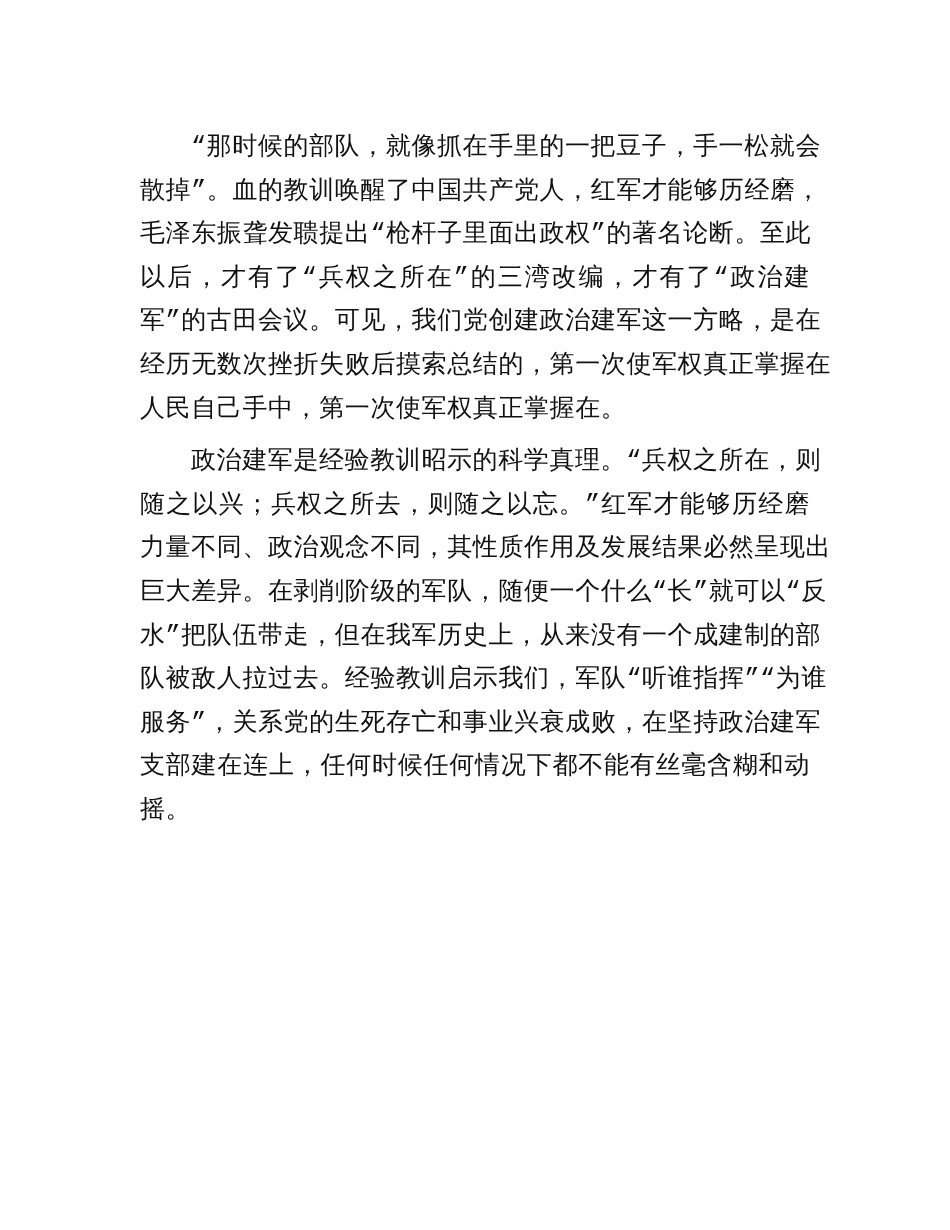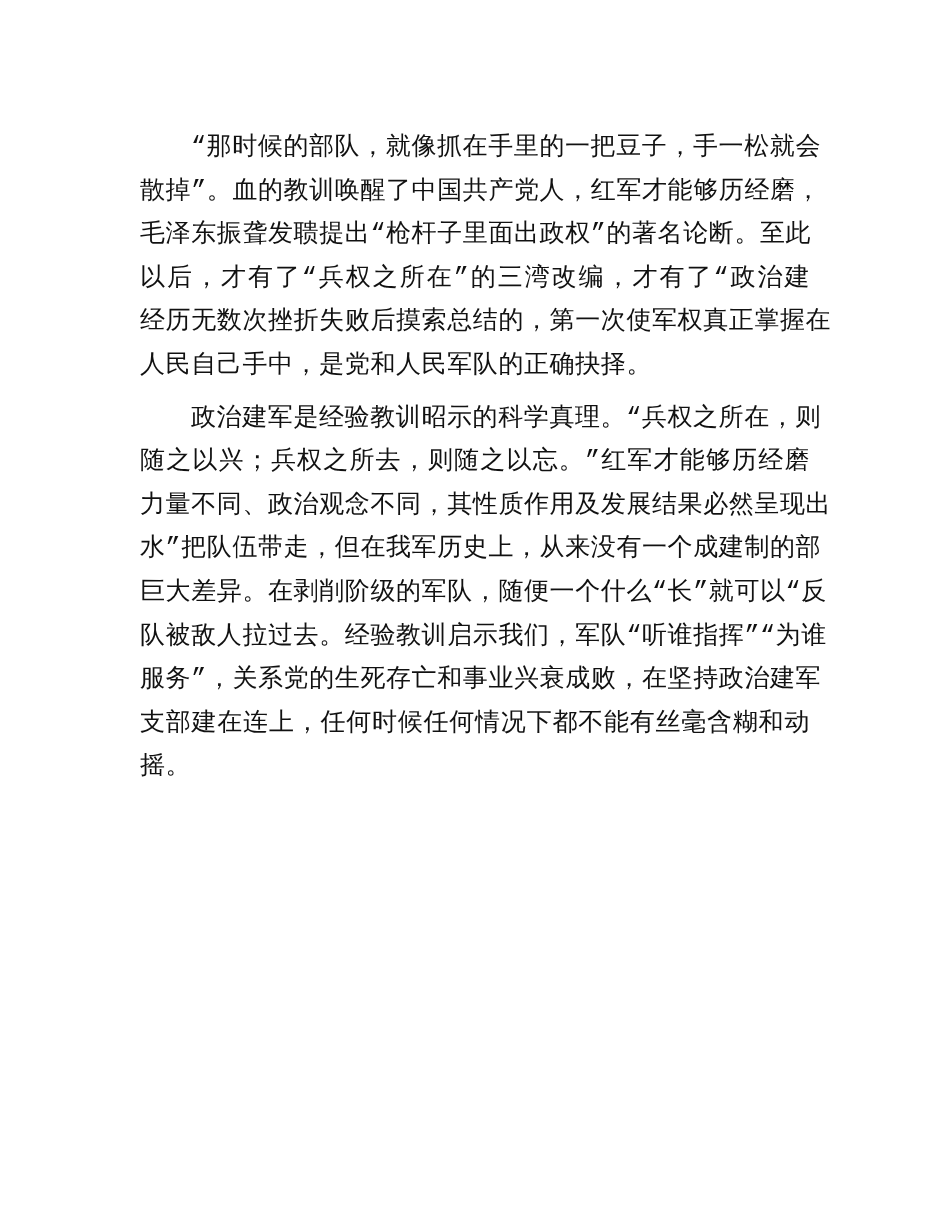--- a/index.html
+++ b/index.html
@@ -44,30 +44,31 @@
 </head>
 <body>
 
 <div class="page">
 
   <p class="para">
     <span class="line">“那时候的部队，就像抓在手里的一把豆子，手一松就会</span>
     <span class="line" style="text-indent:0">散掉”。血的教训唤醒了中国共产党人，红军才能够历经磨，</span>
     <span class="line" style="text-indent:0">毛泽东振聋发聩提出“枪杆子里面出政权”的著名论断。至此</span>
     <span class="line" style="text-indent:0">以后，才有了“兵权之所在”的三湾改编，才有了“政治建</span>
+    <span class="line" style="text-indent:0">军”的古田会议。可见，我们党创建政治建军这一方略，是在</span>
     <span class="line" style="text-indent:0">经历无数次挫折失败后摸索总结的，第一次使军权真正掌握在</span>
-    <span class="line last" style="text-indent:0">人民自己手中，是党和人民军队的正确抉择。</span>
+    <span class="line last" style="text-indent:0">人民自己手中，第一次使军权真正掌握在。</span>
   </p>
 
   <p class="para">
     <span class="line">政治建军是经验教训昭示的科学真理。“兵权之所在，则</span>
     <span class="line" style="text-indent:0">随之以兴；兵权之所去，则随之以忘。”红军才能够历经磨</span>
     <span class="line" style="text-indent:0">力量不同、政治观念不同，其性质作用及发展结果必然呈现出</span>
+    <span class="line" style="text-indent:0">巨大差异。在剥削阶级的军队，随便一个什么“长”就可以“反</span>
     <span class="line" style="text-indent:0">水”把队伍带走，但在我军历史上，从来没有一个成建制的部</span>
-    <span class="line" style="text-indent:0">巨大差异。在剥削阶级的军队，随便一个什么“长”就可以“反</span>
     <span class="line" style="text-indent:0">队被敌人拉过去。经验教训启示我们，军队“听谁指挥”“为谁</span>
     <span class="line" style="text-indent:0">服务”，关系党的生死存亡和事业兴衰成败，在坚持政治建军</span>
     <span class="line" style="text-indent:0">支部建在连上，任何时候任何情况下都不能有丝毫含糊和动</span>
     <span class="line last" style="text-indent:0">摇。</span>
   </p>
 
 
 </div>
 
 </body></html>

